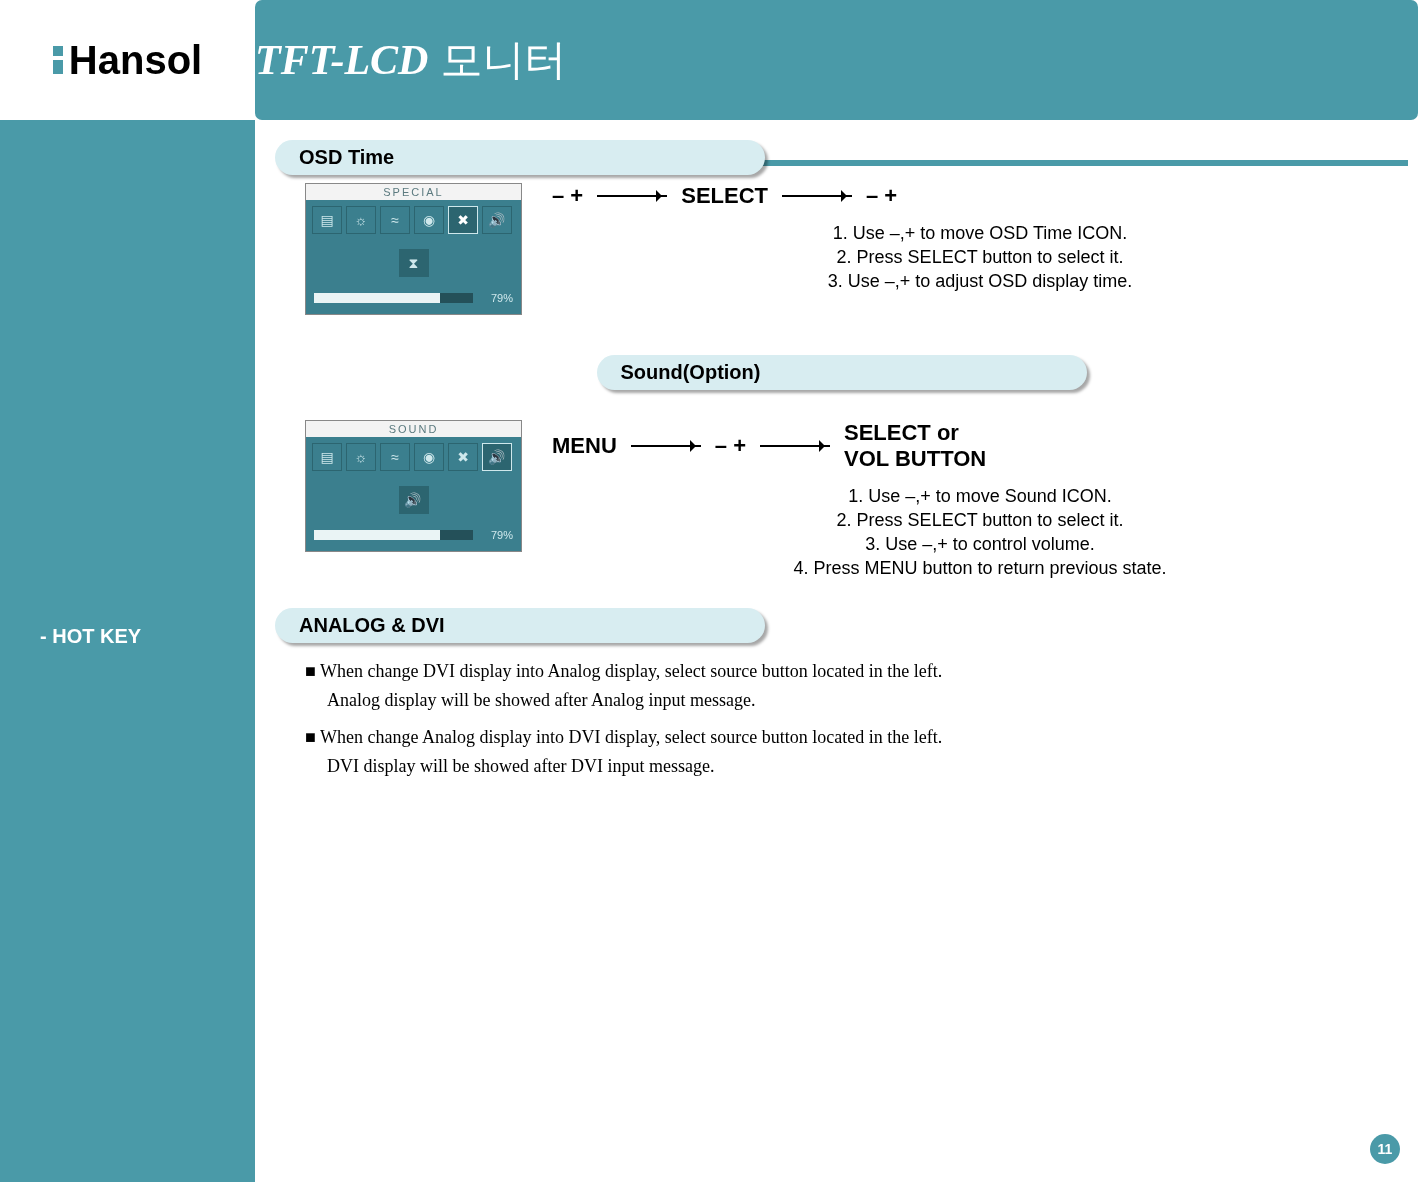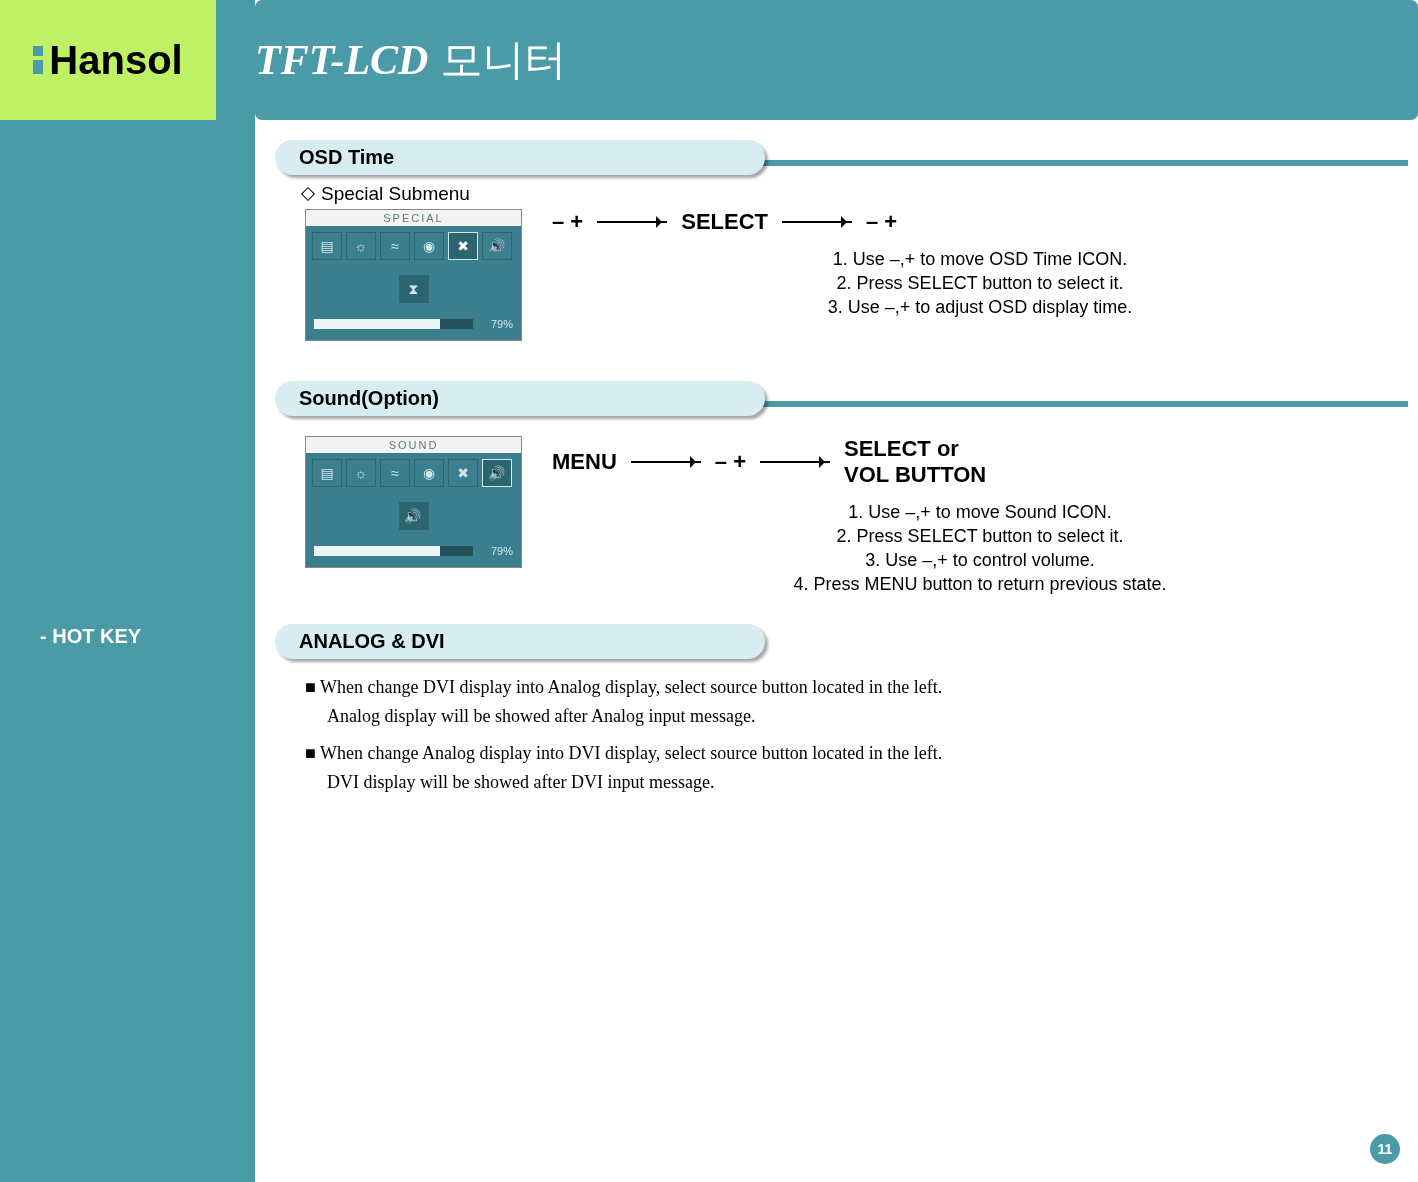--- a/index.html
+++ b/index.html
@@ -13,22 +13,22 @@
   }
   .sidebar {
     position: absolute;
     left: 0; top: 0;
     width: 255px; height: 100%;
     background: #4a9aa8;
   }
   .logo-box {
     position: absolute;
     left: 0; top: 0;
-    width: 216px; height: 120px;
-    background: #bef264;
+    width: 255px; height: 120px;
+    background: #ffffff;
     display: flex; align-items: center; justify-content: center;
     gap: 6px;
   }
   .logo-icon {
     display: flex; flex-direction: column; gap: 4px;
   }
   .logo-icon .bar { width: 10px; height: 14px; background: #4a9aa8; }
   .logo-icon .bar.small { height: 10px; }
   .logo-text {
     font-size: 40px; font-weight: 900; color: #000;
@@ -192,23 +192,20 @@
   <span class="header-title">TFT-LCD</span>
   <span class="header-sub">모니터</span>
 </div>
 
 <div class="content">
 
   <div class="section-head">
     <div class="pill">OSD Time</div>
     <div class="pill-stripe"></div>
   </div>
-  <div class="sub-label">
-    <span class="diamond"></span><span>Special  Submenu</span>
-  </div>
   <div class="row">
     <div class="osd-panel">
       <div class="osd-title">SPECIAL</div>
       <div class="osd-icons">
         <div class="osd-icon">▤</div>
         <div class="osd-icon">☼</div>
         <div class="osd-icon">≈</div>
         <div class="osd-icon">◉</div>
         <div class="osd-icon active">✖</div>
         <div class="osd-icon">🔊</div>
@@ -232,21 +229,21 @@
         <span>–  +</span>
       </div>
       <div class="steps">
         <div>1. Use –,+ to  move OSD Time ICON.</div>
         <div>2. Press SELECT button to select it.</div>
         <div>3. Use –,+ to adjust OSD display time.</div>
       </div>
     </div>
   </div>
 
-  <div class="section-head" style="margin-top:40px;">
+  <div class="section-head" style="margin-top:40px;flex-direction:column;">
     <div class="pill">Sound(Option)</div>
     <div class="pill-stripe"></div>
   </div>
   <div class="row" style="margin-top:20px;">
     <div class="osd-panel">
       <div class="osd-title">SOUND</div>
       <div class="osd-icons">
         <div class="osd-icon">▤</div>
         <div class="osd-icon">☼</div>
         <div class="osd-icon">≈</div>

